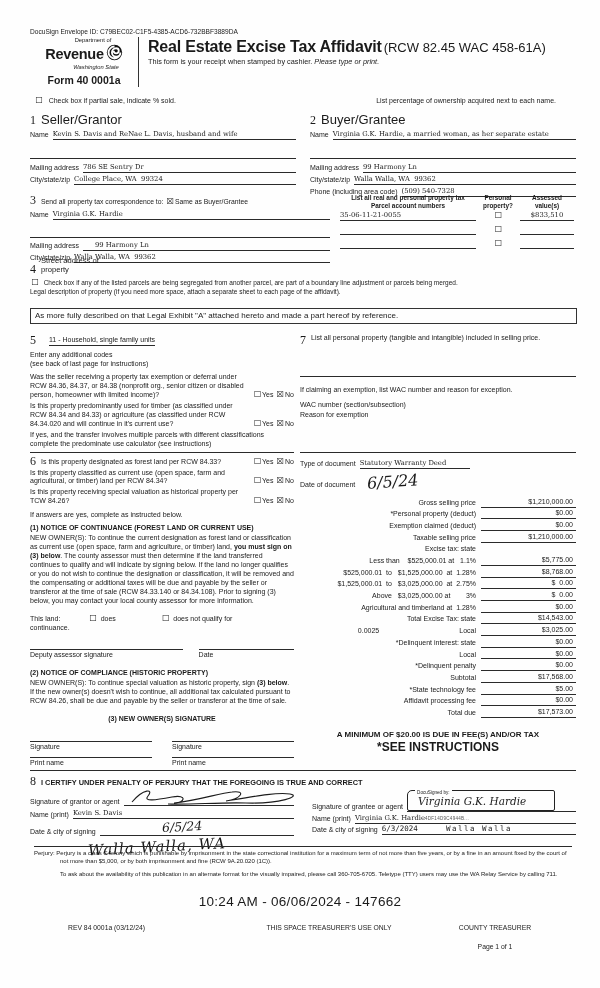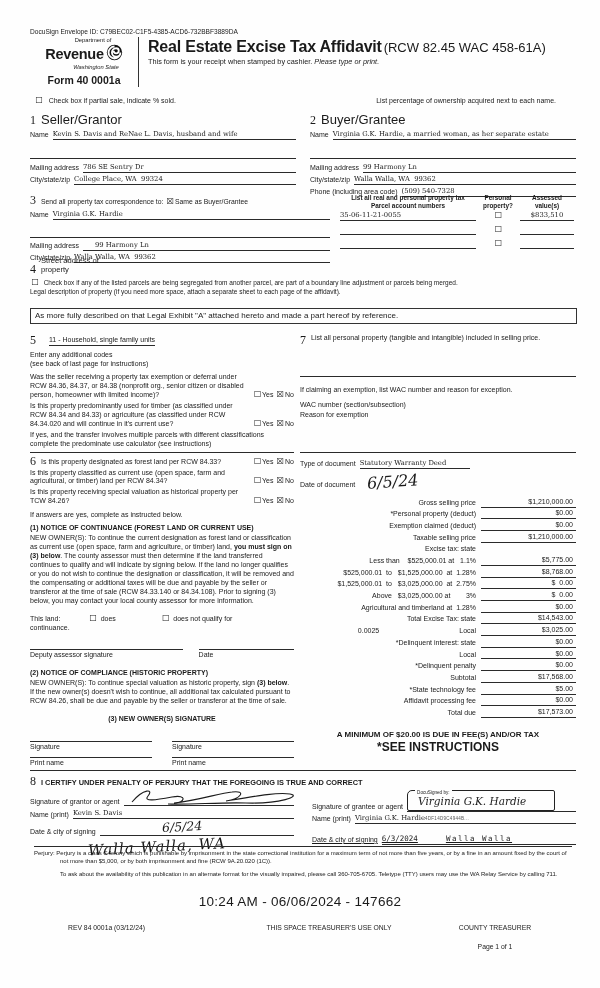--- a/index.html
+++ b/index.html
@@ -397,21 +397,21 @@
             <span class="dsbox" style="display:inline-block;min-width:128px;">
               <span class="dslabel">DocuSigned by:</span>
               <span class="dsname">Virginia G.K. Hardie</span>
             </span>
           </span>
         </div>
         <div class="rowend" style="margin-top:2px;">
           <span class="lab">Name (print)</span>
           <span class="fill"><span class="typed">Virginia G.K. Hardie</span><span class="dsid">4DF14D9C4944B...</span></span>
         </div>
-        <div class="rowend" style="margin-top:10px;text-decoration:underline;">
+        <div class="rowend" style="margin-top:0;">
           <span class="lab">Date &amp; city of signing</span>
           <span class="fill"><span style="font-family:'DejaVu Sans Mono',monospace;font-size:7.5px;">6/3/2024</span><span style="font-family:'DejaVu Sans Mono',monospace;font-size:7.5px;letter-spacing:1.5px;margin-left:28px;">Walla Walla</span></span>
         </div>
       </div>
     </div>
   </div>
 
   <div class="abs small" style="top:846px;left:34px;width:538px;border-top:0.9px solid #2a2a2a;padding-top:3px;">
     <div style="padding-left:26px;text-indent:-26px;"><span class="b" style="font-weight:normal;">Perjury:</span> <span>Perjury is a class C felony which is punishable by imprisonment in the state correctional institution for a maximum term of not more than five years, or by a fine in an amount fixed by the court of not more than $5,000, or by both imprisonment and fine (RCW 9A.20.020 (1C)).</span></div>
     <div style="padding-left:26px;margin-top:6px;">To ask about the availability of this publication in an alternate format for the visually impaired, please call 360-705-6705. Teletype (TTY) users may use the WA Relay Service by calling 711.</div>

